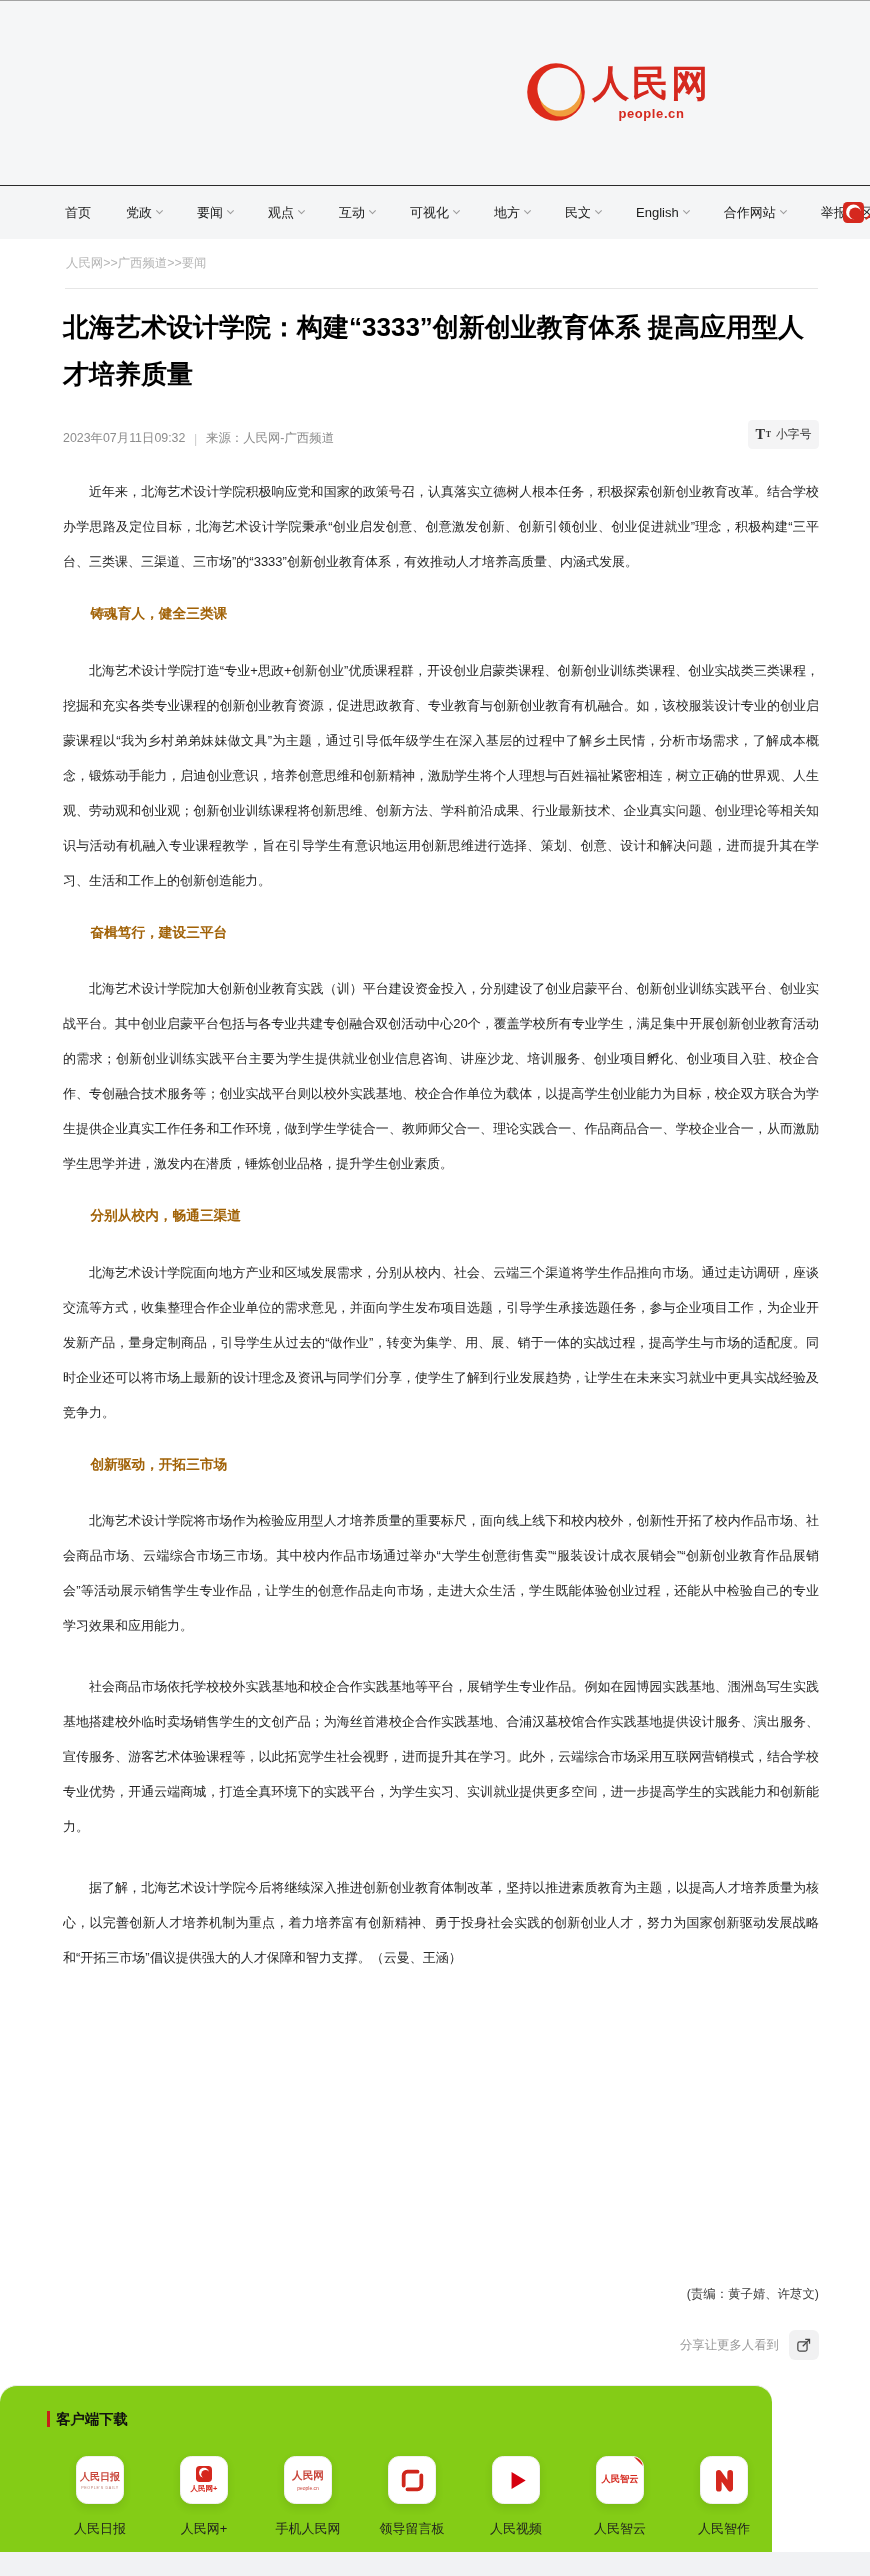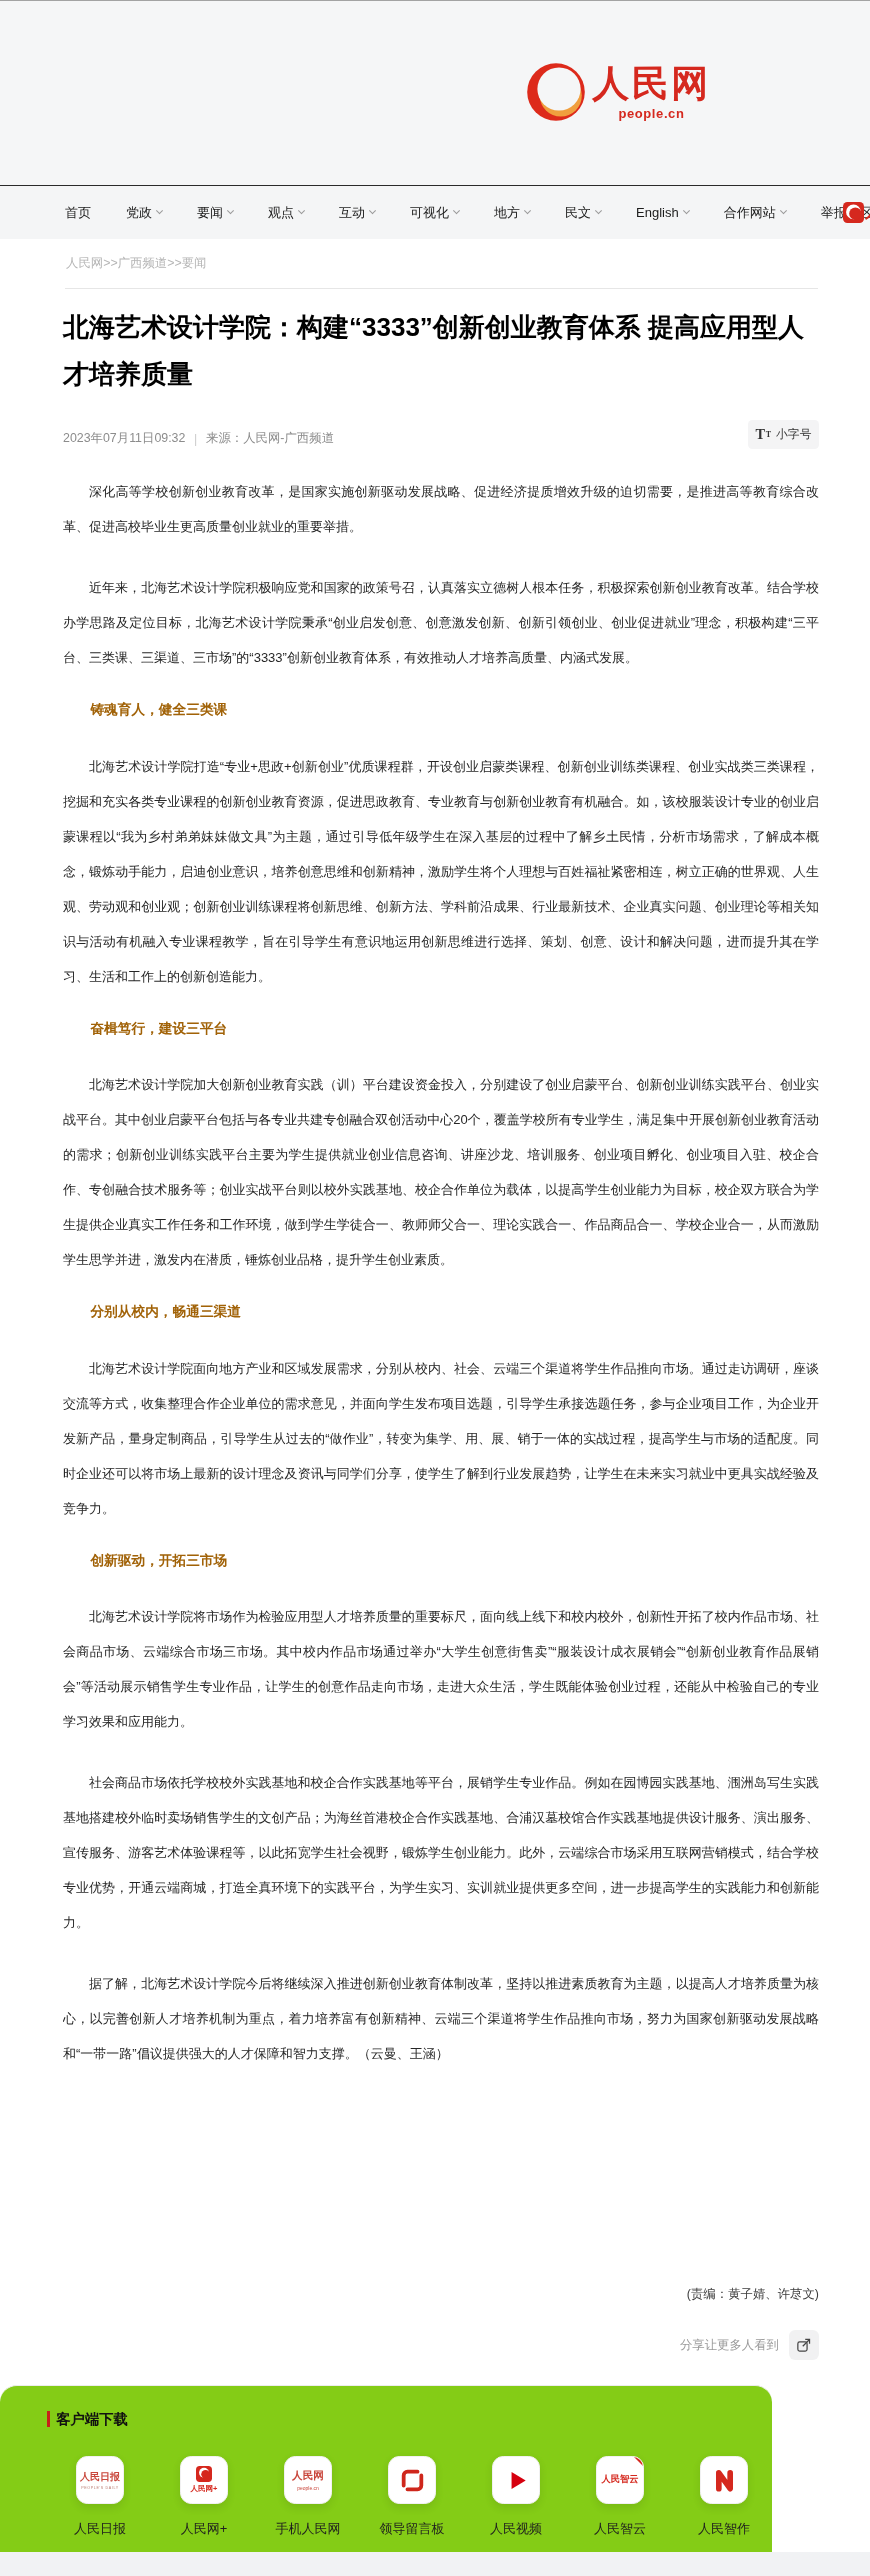--- a/index.html
+++ b/index.html
@@ -150,32 +150,31 @@
   <span class="sep">|</span>
   <span>来源：人民网-广西频道</span>
 </div>
 <div class="fontsize-pill">
   <span class="t-big">T</span>
   <span class="t-small">T</span>
   <span class="fs-label">小字号</span>
 </div>
 
 <div class="body-flow">
-  <p>深化高等学校创新创业教育改革，是国家实施创新驱动发展战略、促进经济提质增效升级的迫切需要，是推进高等教育综合改革、促进高校毕业生更高质量创业就业的重要举措。</p>
   <p>近年来，北海艺术设计学院积极响应党和国家的政策号召，认真落实立德树人根本任务，积极探索创新创业教育改革。结合学校办学思路及定位目标，北海艺术设计学院秉承“创业启发创意、创意激发创新、创新引领创业、创业促进就业”理念，积极构建“三平台、三类课、三渠道、三市场”的“3333”创新创业教育体系，有效推动人才培养高质量、内涵式发展。</p>
   <h3>铸魂育人，健全三类课</h3>
   <p>北海艺术设计学院打造“专业+思政+创新创业”优质课程群，开设创业启蒙类课程、创新创业训练类课程、创业实战类三类课程，挖掘和充实各类专业课程的创新创业教育资源，促进思政教育、专业教育与创新创业教育有机融合。如，该校服装设计专业的创业启蒙课程以“我为乡村弟弟妹妹做文具”为主题，通过引导低年级学生在深入基层的过程中了解乡土民情，分析市场需求，了解成本概念，锻炼动手能力，启迪创业意识，培养创意思维和创新精神，激励学生将个人理想与百姓福祉紧密相连，树立正确的世界观、人生观、劳动观和创业观；创新创业训练课程将创新思维、创新方法、学科前沿成果、行业最新技术、企业真实问题、创业理论等相关知识与活动有机融入专业课程教学，旨在引导学生有意识地运用创新思维进行选择、策划、创意、设计和解决问题，进而提升其在学习、生活和工作上的创新创造能力。</p>
   <h3>奋楫笃行，建设三平台</h3>
   <p>北海艺术设计学院加大创新创业教育实践（训）平台建设资金投入，分别建设了创业启蒙平台、创新创业训练实践平台、创业实战平台。其中创业启蒙平台包括与各专业共建专创融合双创活动中心20个，覆盖学校所有专业学生，满足集中开展创新创业教育活动的需求；创新创业训练实践平台主要为学生提供就业创业信息咨询、讲座沙龙、培训服务、创业项目孵化、创业项目入驻、校企合作、专创融合技术服务等；创业实战平台则以校外实践基地、校企合作单位为载体，以提高学生创业能力为目标，校企双方联合为学生提供企业真实工作任务和工作环境，做到学生学徒合一、教师师父合一、理论实践合一、作品商品合一、学校企业合一，从而激励学生思学并进，激发内在潜质，锤炼创业品格，提升学生创业素质。</p>
   <h3>分别从校内，畅通三渠道</h3>
   <p>北海艺术设计学院面向地方产业和区域发展需求，分别从校内、社会、云端三个渠道将学生作品推向市场。通过走访调研，座谈交流等方式，收集整理合作企业单位的需求意见，并面向学生发布项目选题，引导学生承接选题任务，参与企业项目工作，为企业开发新产品，量身定制商品，引导学生从过去的“做作业”，转变为集学、用、展、销于一体的实战过程，提高学生与市场的适配度。同时企业还可以将市场上最新的设计理念及资讯与同学们分享，使学生了解到行业发展趋势，让学生在未来实习就业中更具实战经验及竞争力。</p>
   <h3>创新驱动，开拓三市场</h3>
   <p>北海艺术设计学院将市场作为检验应用型人才培养质量的重要标尺，面向线上线下和校内校外，创新性开拓了校内作品市场、社会商品市场、云端综合市场三市场。其中校内作品市场通过举办“大学生创意街售卖”“服装设计成衣展销会”“创新创业教育作品展销会”等活动展示销售学生专业作品，让学生的创意作品走向市场，走进大众生活，学生既能体验创业过程，还能从中检验自己的专业学习效果和应用能力。</p>
-  <p>社会商品市场依托学校校外实践基地和校企合作实践基地等平台，展销学生专业作品。例如在园博园实践基地、涠洲岛写生实践基地搭建校外临时卖场销售学生的文创产品；为海丝首港校企合作实践基地、合浦汉墓校馆合作实践基地提供设计服务、演出服务、宣传服务、游客艺术体验课程等，以此拓宽学生社会视野，锻炼学生创业能力。此外，云端综合市场采用互联网营销模式，结合学校专业优势，开通云端商城，打造全真环境下的实践平台，为学生实习、实训就业提供更多空间，进一步提高学生的实践能力和创新能力。</p>
-  <p>据了解，北海艺术设计学院今后将继续深入推进创新创业教育体制改革，坚持以推进素质教育为主题，以提高人才培养质量为核心，以完善创新人才培养机制为重点，着力培养富有创新精神、云端三个渠道将学生作品推向市场，努力为国家创新驱动发展战略和“一带一路”倡议提供强大的人才保障和智力支撑。（云曼、王涵）</p>
+  <p>社会商品市场依托学校校外实践基地和校企合作实践基地等平台，展销学生专业作品。例如在园博园实践基地、涠洲岛写生实践基地搭建校外临时卖场销售学生的文创产品；为海丝首港校企合作实践基地、合浦汉墓校馆合作实践基地提供设计服务、演出服务、宣传服务、游客艺术体验课程等，以此拓宽学生社会视野，进而提升其在学习。此外，云端综合市场采用互联网营销模式，结合学校专业优势，开通云端商城，打造全真环境下的实践平台，为学生实习、实训就业提供更多空间，进一步提高学生的实践能力和创新能力。</p>
+  <p>据了解，北海艺术设计学院今后将继续深入推进创新创业教育体制改革，坚持以推进素质教育为主题，以提高人才培养质量为核心，以完善创新人才培养机制为重点，着力培养富有创新精神、勇于投身社会实践的创新创业人才，努力为国家创新驱动发展战略和“开拓三市场”倡议提供强大的人才保障和智力支撑。（云曼、王涵）</p>
 </div>
 
 <div class="editor-note">(责编：黄子婧、许荩文)</div>
 
 <div class="share-row">
   <span class="share-label">分享让更多人看到</span>
   <span class="share-btn">
     <svg width="16" height="16" viewBox="0 0 26 26">
       <rect x="3" y="8" width="15" height="15" rx="3" fill="none" stroke="#454545" stroke-width="2"></rect>
       <path d="M11 15 L22 4" stroke="#454545" stroke-width="2" fill="none"></path>

